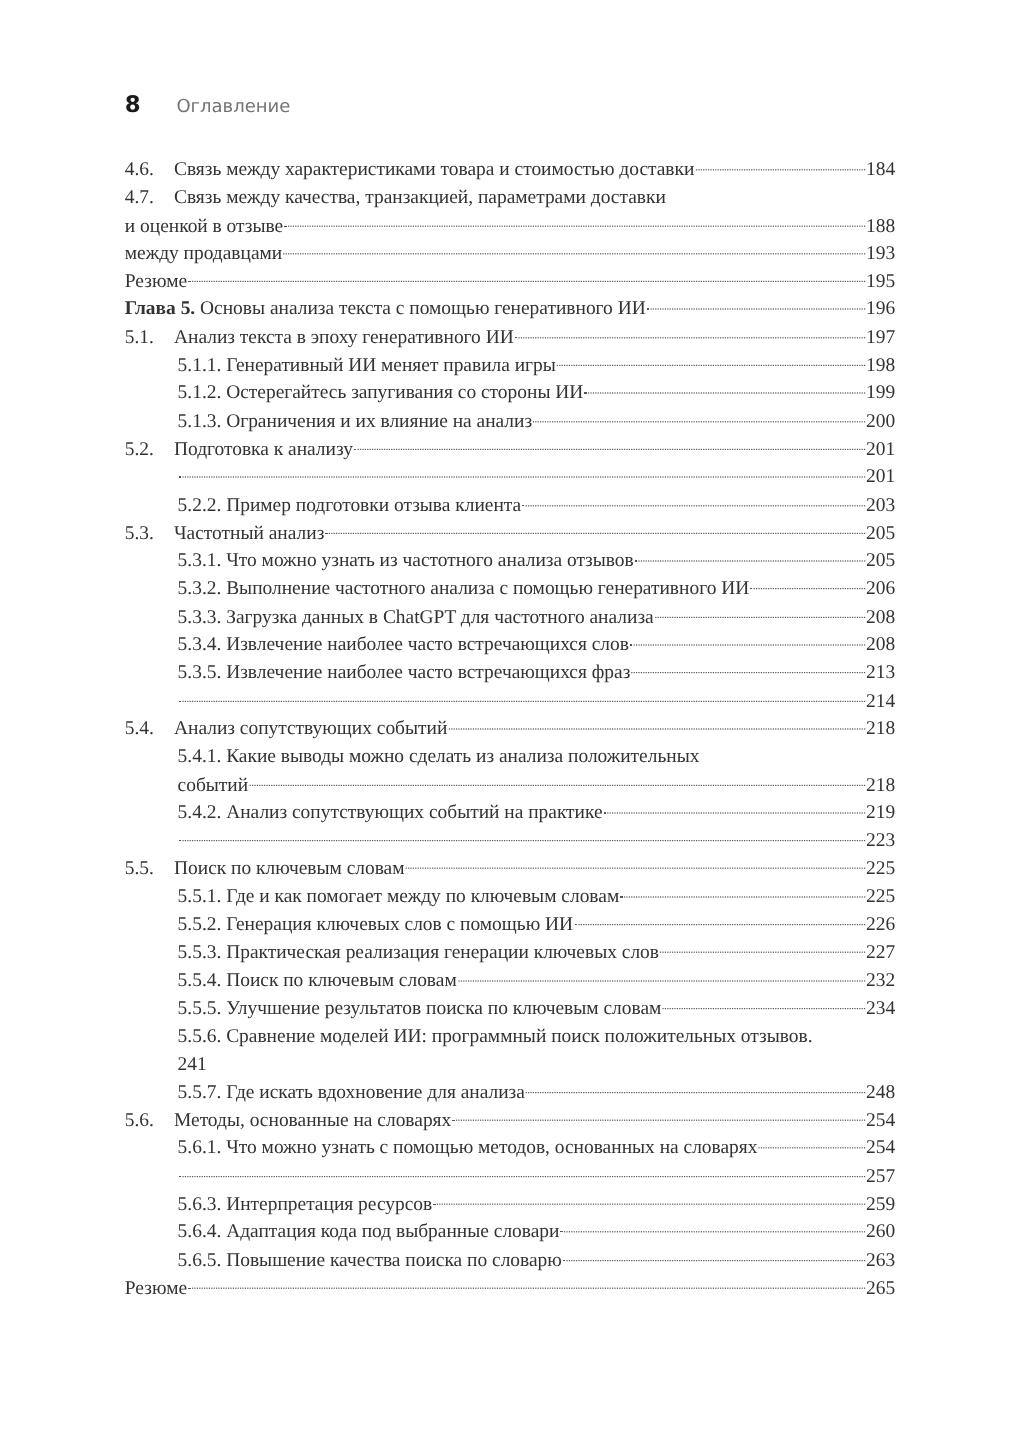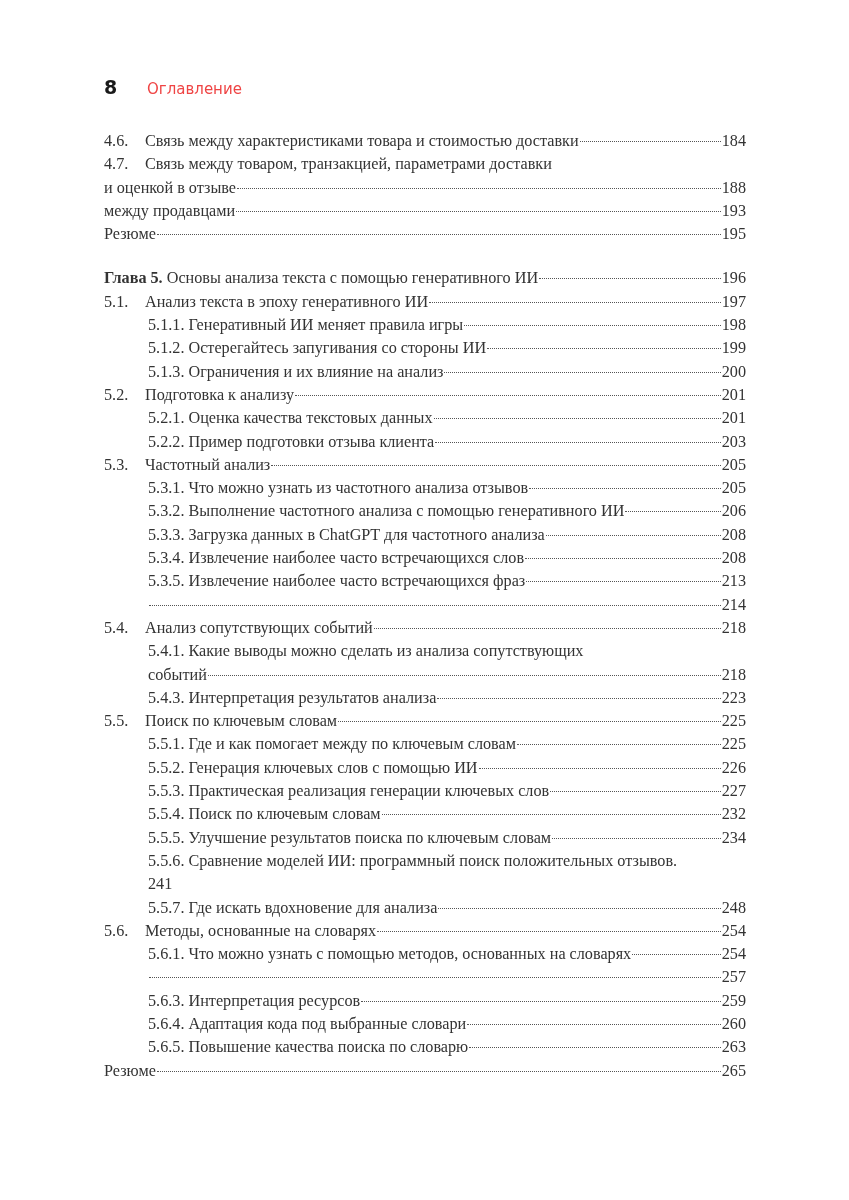--- a/index.html
+++ b/index.html
@@ -1,23 +1,23 @@
 <!DOCTYPE html>
 <html><head>
 <meta charset="utf-8">
 <style>
   html, body { margin: 0; padding: 0; background: #ffffff; }
   body { width: 849px; height: 1200px; position: relative; overflow: hidden; color: #2b2b2b; }
   .header { position: absolute; left: 104px; top: 76px; display: flex; align-items: baseline; }
   .page-num { font-family: "DejaVu Sans", sans-serif; font-weight: bold; font-size: 19px; color: #1a1a1a; width: 43px; }
-  .running-title { font-family: "DejaVu Sans", sans-serif; font-size: 15px; color: #ef4444; }
+  .running-title { font-family: "DejaVu Sans", sans-serif; font-size: 15px; color: #737373; }
   .toc { position: absolute; left: 104px; top: 130px; width: 642px;
          font-family: "Liberation Serif", serif; font-size: 16.2px; color: #333; }
   .row { display: flex; align-items: baseline; height: 23.3px; line-height: 23.3px; white-space: nowrap; }
-  .row.gap { margin-top: 21px; }
+  .row.gap { }
   .num { display: inline-block; width: 41px; flex: none; }
   .sub { padding-left: 44px; }
   .title { flex: none; }
   .dots { flex: 1 1 auto; overflow: hidden; margin: 0 1px; position: relative; top: -4px;
           border-bottom: 1.3px dotted #555; height: 1px; min-width: 4px; }
   .page { flex: none; text-align: right; }
   .bold { font-weight: bold; }
   .wrap-line { height: 23.3px; line-height: 23.3px; white-space: nowrap; }
 </style>
 </head>
@@ -32,21 +32,21 @@
 
   <div class="row">
     <span class="num">4.6.</span>
     <span class="title">Связь между характеристиками товара и стоимостью доставки</span>
     <span class="dots"></span>
     <span class="page">184</span>
   </div>
 
   <div>
     <div class="wrap-line">
-      <span class="num">4.7.</span><span>Связь между товаром, транзакцией, параметрами доставки</span>
+      <span class="num">4.7.</span><span>Связь между качества, транзакцией, параметрами доставки</span>
     </div>
     <div class="row">
       <span class="title">и оценкой в отзыве</span>
       <span class="dots"></span>
       <span class="page">188</span>
     </div>
   </div>
 
   <div>
     <div class="row">
@@ -93,21 +93,20 @@
     <span class="page">200</span>
   </div>
 
   <div class="row">
     <span class="num">5.2.</span>
     <span class="title">Подготовка к анализу</span>
     <span class="dots"></span>
     <span class="page">201</span>
   </div>
   <div class="row sub">
-    <span class="title">5.2.1. Оценка качества текстовых данных</span>
     <span class="dots"></span>
     <span class="page">201</span>
   </div>
   <div class="row sub">
     <span class="title">5.2.2. Пример подготовки отзыва клиента</span>
     <span class="dots"></span>
     <span class="page">203</span>
   </div>
 
   <div class="row">
@@ -146,29 +145,33 @@
     <span class="page">214</span>
   </div>
 
   <div class="row">
     <span class="num">5.4.</span>
     <span class="title">Анализ сопутствующих событий</span>
     <span class="dots"></span>
     <span class="page">218</span>
   </div>
   <div class="sub">
-    <div class="wrap-line">5.4.1. Какие выводы можно сделать из анализа сопутствующих</div>
+    <div class="wrap-line">5.4.1. Какие выводы можно сделать из анализа положительных</div>
     <div class="row">
       <span class="title">событий</span>
       <span class="dots"></span>
       <span class="page">218</span>
     </div>
   </div>
   <div class="row sub">
-    <span class="title">5.4.3. Интерпретация результатов анализа</span>
+    <span class="title">5.4.2. Анализ сопутствующих событий на практике</span>
+    <span class="dots"></span>
+    <span class="page">219</span>
+  </div>
+  <div class="row sub">
     <span class="dots"></span>
     <span class="page">223</span>
   </div>
 
   <div class="row">
     <span class="num">5.5.</span>
     <span class="title">Поиск по ключевым словам</span>
     <span class="dots"></span>
     <span class="page">225</span>
   </div>

